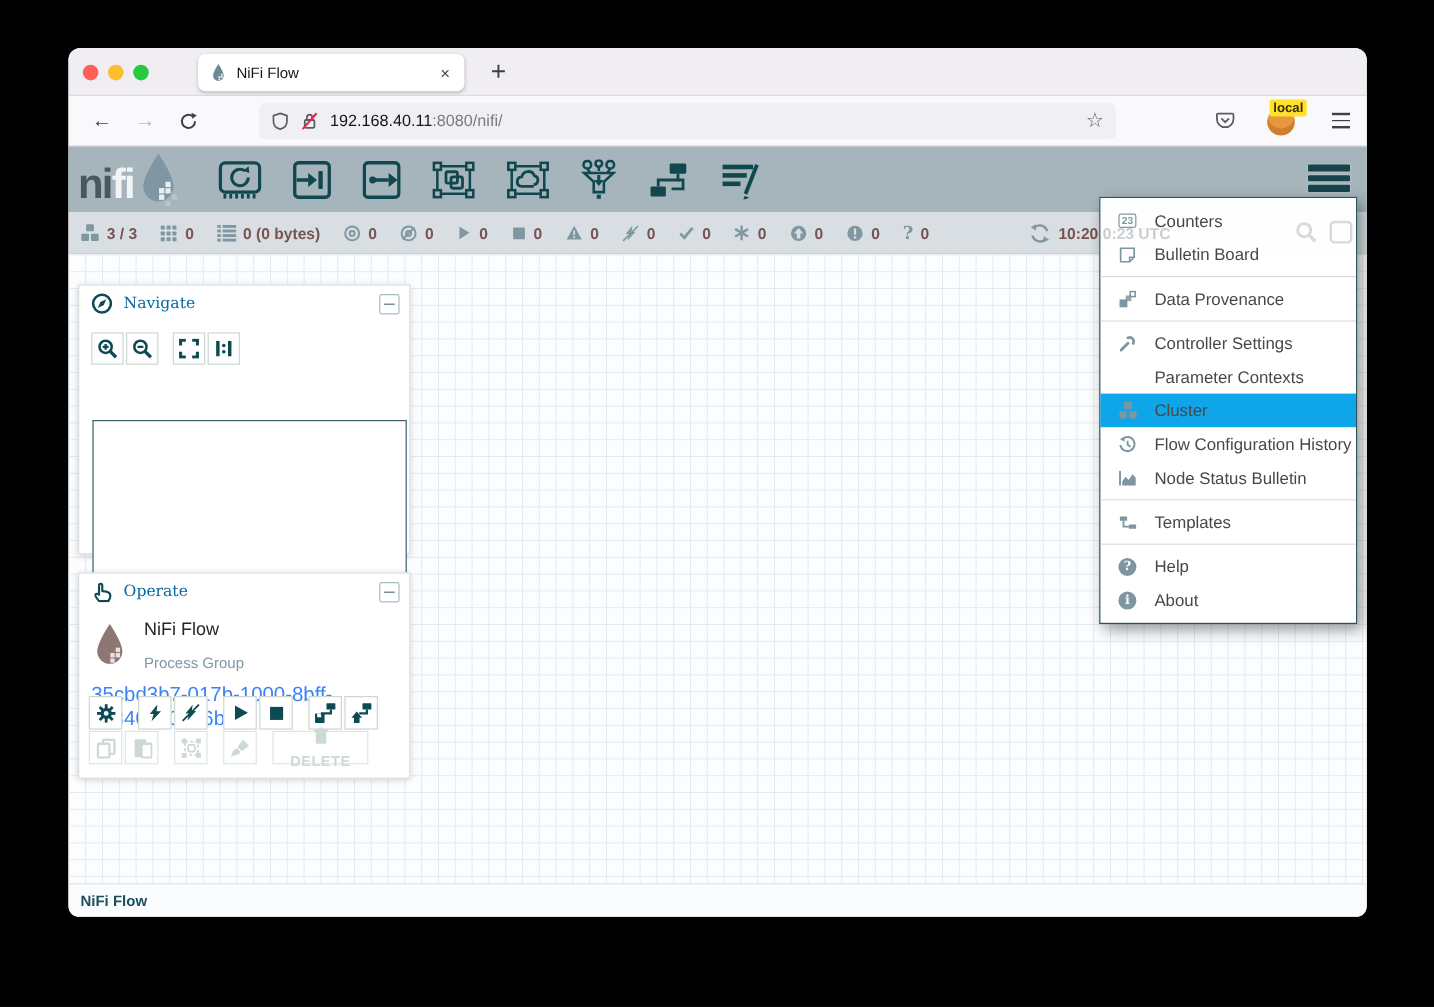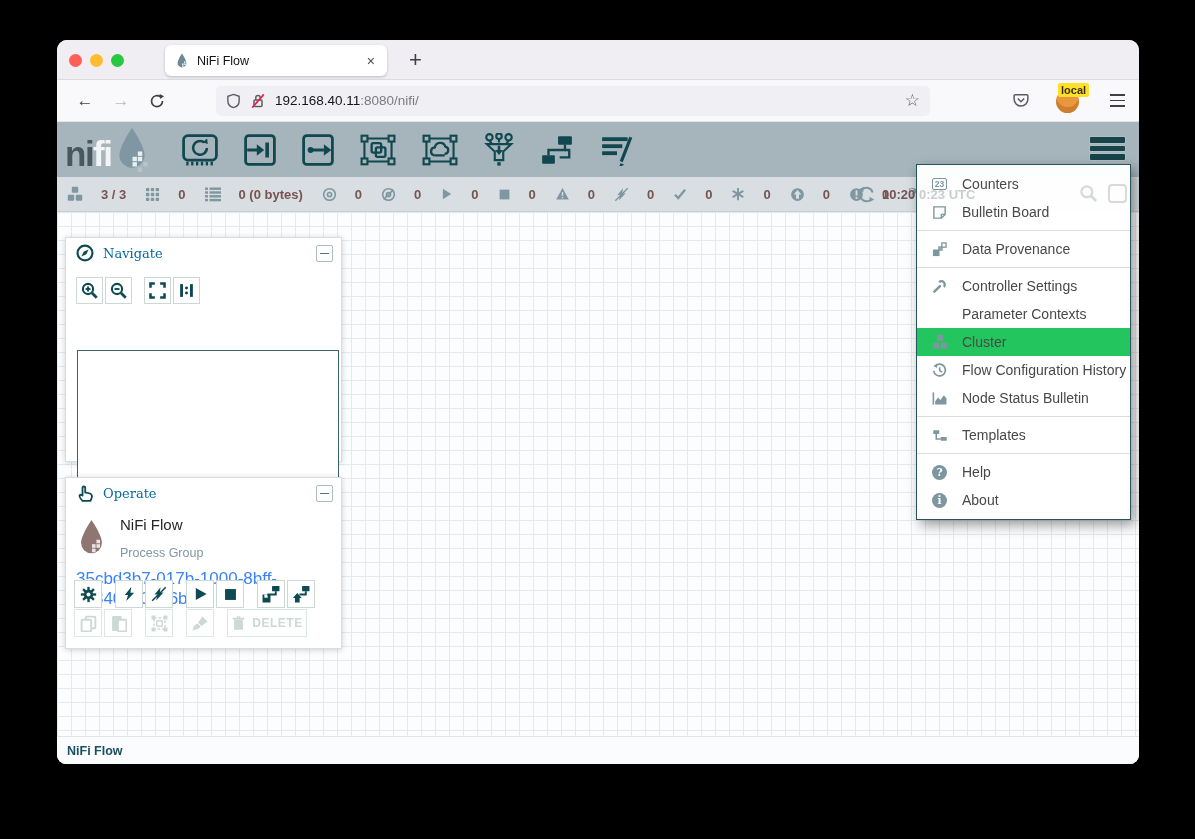--- a/index.html
+++ b/index.html
@@ -40,21 +40,21 @@
   .logo-ni{font-size:35px;font-weight:800;letter-spacing:-1.5px;color:#49585f;line-height:38px;}
   .logo-fi{font-size:35px;font-weight:800;letter-spacing:-1.5px;color:#f2f4f5;line-height:38px;}
   .tools{display:flex;align-items:center;margin-left:32px;gap:26px;}
   .tool{display:flex;align-items:center;justify-content:center;}
   .nifi-burger{position:absolute;right:14px;top:15px;display:flex;flex-direction:column;gap:3px;}
   .nifi-burger i{display:block;width:35px;height:5.5px;background:#17434b;border-radius:1px;
     box-shadow:0 0 0 1px rgba(255,255,255,.12);}
   
   .statusbar{position:absolute;left:0;top:137px;width:100%;height:35px;background:#d8dee1;
     border-bottom:1px solid #c6ced2;display:flex;align-items:center;gap:19px;padding-left:10px;}
-  .sitem{display:flex;align-items:center;gap:18px;font-size:13px;font-weight:bold;color:#775351;}
+  .sitem{display:flex;align-items:center;gap:6px;font-size:13px;font-weight:bold;color:#775351;}
   .status-right{position:absolute;left:801px;top:0;height:34px;display:flex;align-items:center;gap:7px;
     font-size:13px;font-weight:bold;color:#775351;}
   .ghost-time{position:absolute;left:862px;top:147px;font-size:13px;font-weight:bold;color:#c9ced2;z-index:60;}
   .ghost-search{position:absolute;left:1022px;top:144px;z-index:60;}
   .ghost-square{position:absolute;left:1051px;top:144px;width:19px;height:19px;border:2px solid #d6dadc;
     border-radius:4px;z-index:60;}
   
   .canvas{position:absolute;left:0;top:172px;width:100%;height:524px;background-color:#fcfdfe;
     background-image:linear-gradient(#e4eaed 1px,transparent 1px),linear-gradient(90deg,#e4eaed 1px,transparent 1px);
     background-size:14px 14px;}
@@ -76,27 +76,27 @@
   .minimap{position:absolute;left:11px;top:112px;width:262px;height:132px;border:1px solid #39606b;background:#fff;}
   .op-row{display:flex;align-items:center;padding:8px 0 0 10px;gap:13px;}
   .op-name{font-size:15px;color:#262626;}
   .op-type{font-size:12.5px;color:#7e98a4;margin-top:13px;}
   .op-id{padding:9px 0 0 10px;font-size:17px;color:#3b82f6;}
   .op-btns{position:absolute;left:8px;display:flex;align-items:center;}
   .obtn{width:28px;height:28px;border:1px solid #ccd8d4;background:#fff;display:flex;align-items:center;
     justify-content:center;margin-right:2px;}
   .obtn.gapl{margin-left:11px;}
   .obtn.dis{border-color:#dde6e3;}
-  .delete-btn{width:80px;display:flex;gap:6px;align-items:center;justify-content:center;}
+  .delete-btn{width:80px;display:flex;gap:6px;align-items:center;justify-content:center;flex-direction:column;}
   .delete-label{font-size:12px;font-weight:bold;letter-spacing:.5px;color:#ccd9d5;}
   
   .menu{position:absolute;left:859px;top:124px;width:215px;background:rgba(255,255,255,.97);
     border:1px solid #2a545c;box-shadow:4px 5px 12px rgba(0,0,0,.4);z-index:50;padding:5px 0;}
   .mi{height:28px;display:flex;align-items:center;padding-left:13px;gap:13px;font-size:14px;color:#484848;}
-  .mi.hl{background:#22c55e;}
+  .mi.hl{background:#0ea5e9;}
   .micon{width:19px;display:flex;justify-content:center;align-items:center;}
   .msep{height:1px;background:#dcdcdc;margin:4px 0;}
   .counter-box{border:1.5px solid #7e96a0;border-radius:2px;color:#7e96a0;font-size:8.5px;font-weight:bold;
     padding:0 1.5px;line-height:10px;}
   .circle-glyph{width:15px;height:15px;border-radius:50%;background:#7e96a0;color:#fff;font-size:10.5px;
     font-weight:bold;display:flex;align-items:center;justify-content:center;font-family:"DejaVu Serif",serif;}
   .i svg{display:block;}
   .qmark{font-size:15px;font-weight:bold;color:#7f97a1;font-family:"DejaVu Serif",serif;}
 </style>
 </head>

